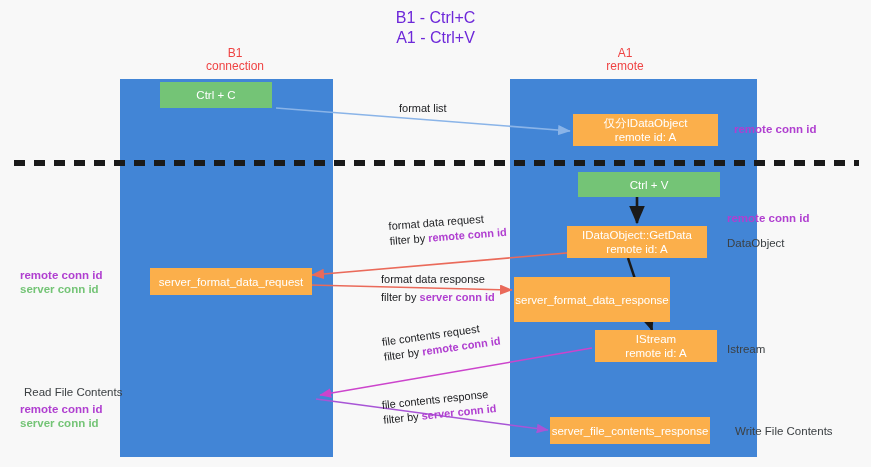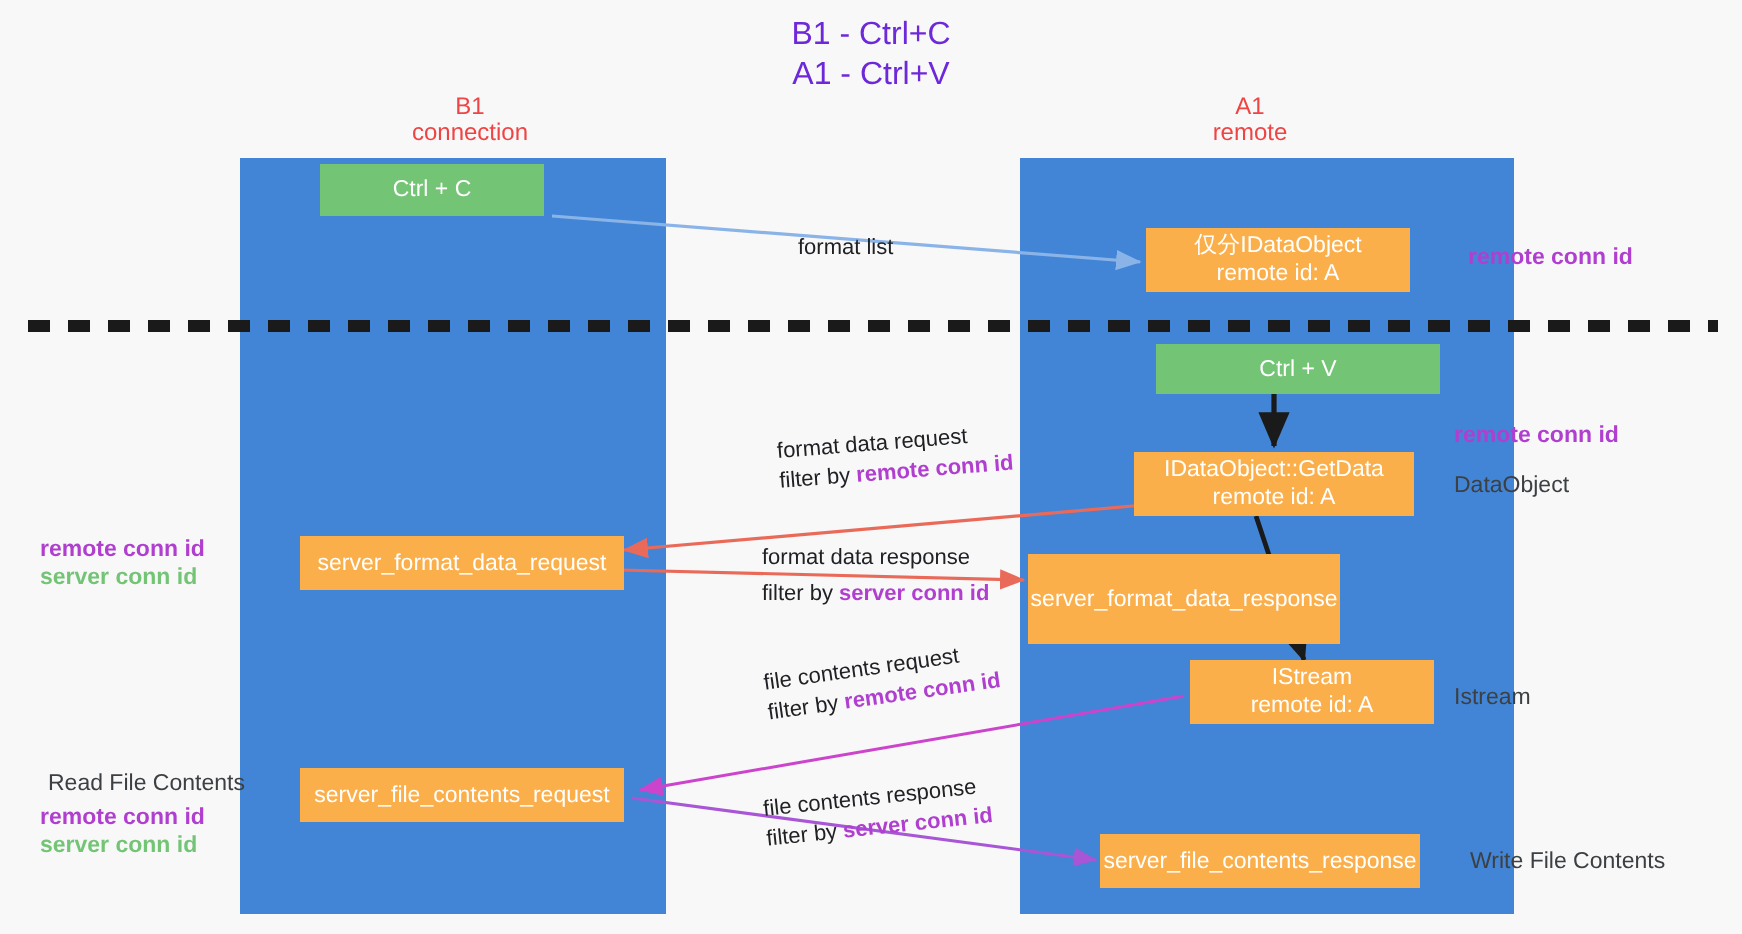--- a/index.html
+++ b/index.html
@@ -150,36 +150,35 @@
 
     <line x1="628" y1="258" x2="652" y2="330" stroke="#1a1a1a" stroke-width="2.4" marker-end="url(#ah-black)"></line>
 
     <line x1="592" y1="348" x2="320" y2="395" stroke="#cc44cc" stroke-width="1.5" marker-end="url(#ah-magenta)"></line>
 
     <line x1="316" y1="399" x2="548" y2="430" stroke="#a855d6" stroke-width="1.5" marker-end="url(#ah-violet)"></line>
   </svg>
 
   <div class="abs node green" style="left:160px; top:82px; width:112px; height:26px;">Ctrl + C</div>
 
-  <div class="abs node orange" style="left:573px; top:114px; width:132px; height:32px;">仅分IDataObject
+  <div class="abs node orange" style="left:573px; top:114px; width:145px; height:32px;">仅分IDataObject
 remote id: A</div>
 
   <div class="abs node green" style="left:578px; top:172px; width:142px; height:25px;">Ctrl + V</div>
 
   <div class="abs node orange" style="left:567px; top:226px; width:140px; height:32px;">IDataObject::GetData
 remote id: A</div>
 
   <div class="abs node orange" style="left:150px; top:268px; width:162px; height:27px;">server_format_data_request</div>
 
   <div class="abs node orange" style="left:514px; top:277px; width:156px; height:45px;">server_format_data_response</div>
 
   <div class="abs node orange" style="left:595px; top:330px; width:122px; height:32px;">IStream
 remote id: A</div>
 
-  <div class="abs node orange" style="left:150px; top:384px; width:162px; height:27px;">server_file_contents_request</div>
 
   <div class="abs node orange" style="left:550px; top:417px; width:160px; height:27px;">server_file_contents_response</div>
 
   <div class="abs side purple" style="left:734px; top:122px;">remote conn id</div>
 
   <div class="abs side purple" style="left:727px; top:211px;">remote conn id</div>
 
   <div class="abs side dark" style="left:727px; top:236px;">DataObject</div>
 
   <div class="abs side dark" style="left:727px; top:342px;">Istream</div>
@@ -193,21 +192,21 @@
 
   <div class="abs side dark" style="left:24px; top:385px;">Read File Contents</div>
 
   <div class="abs" style="left:20px; top:402px; text-align:left;">
     <div class="side purple">remote conn id</div>
     <div class="side green-t">server conn id</div>
   </div>
 
   <div class="abs" id="dashed"></div>
 
-  <div class="abs edge-label" style="left:399px; top:101px;margin-top:16px;">format list</div>
+  <div class="abs edge-label" style="left:399px; top:101px;">format list</div>
 
   <div class="abs edge-label" style="left:388px; top:219px; transform: rotate(-4.5deg);">
     <div>format data request</div>
     <div><span>filter by </span><span class="el-purple">remote conn id</span></div>
   </div>
 
   <div class="abs edge-label" style="left:381px; top:272px;">
     <div>format data response</div>
     <div style="margin-top:3px;"><span>filter by </span><span class="el-purple">server conn id</span></div>
   </div>

